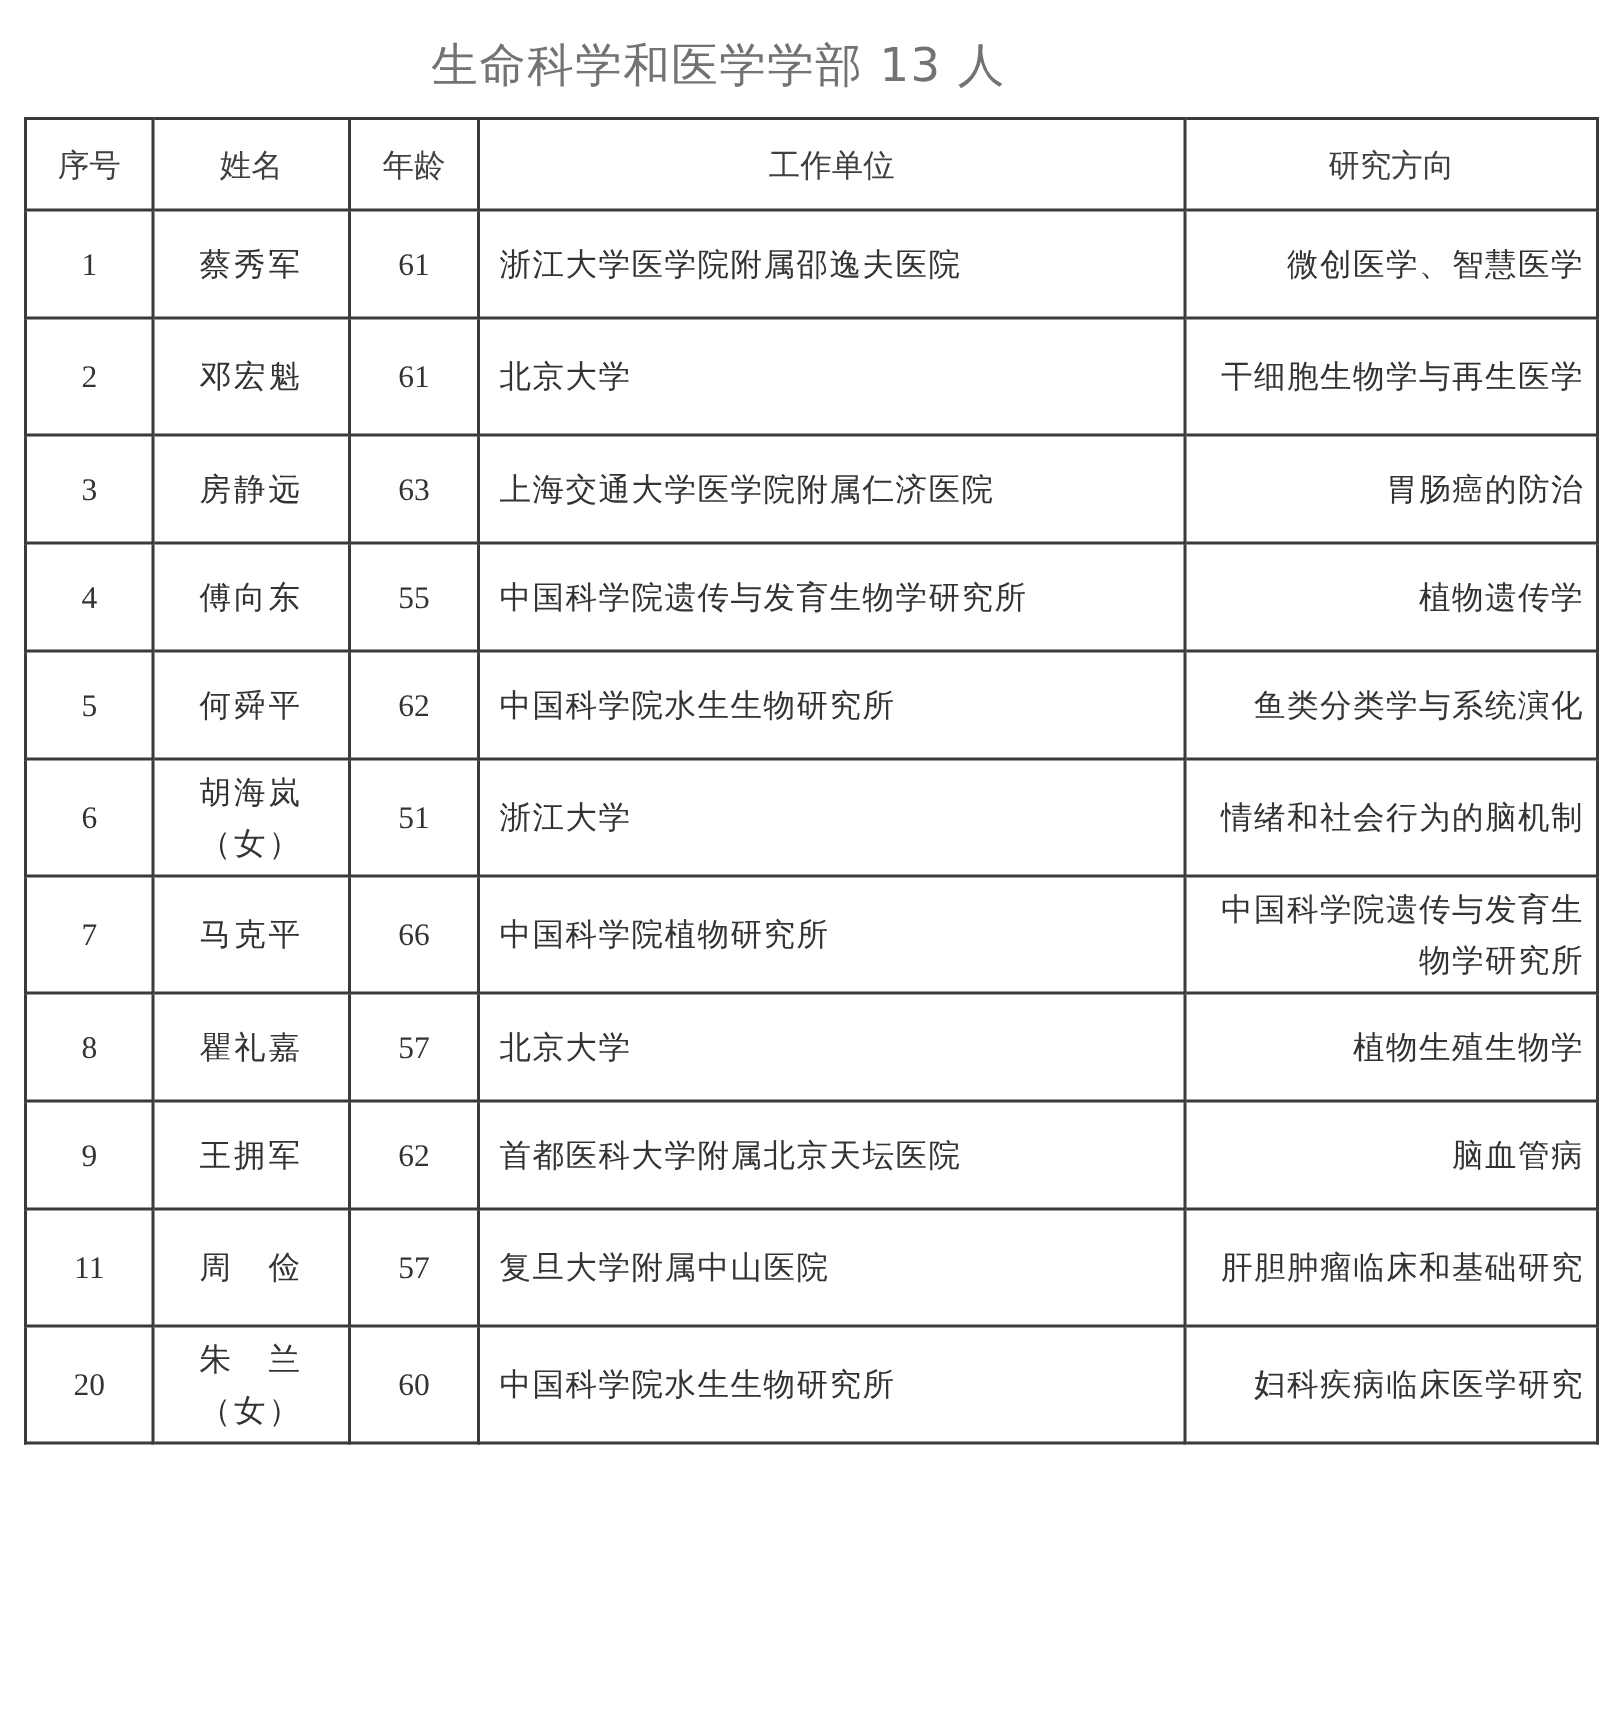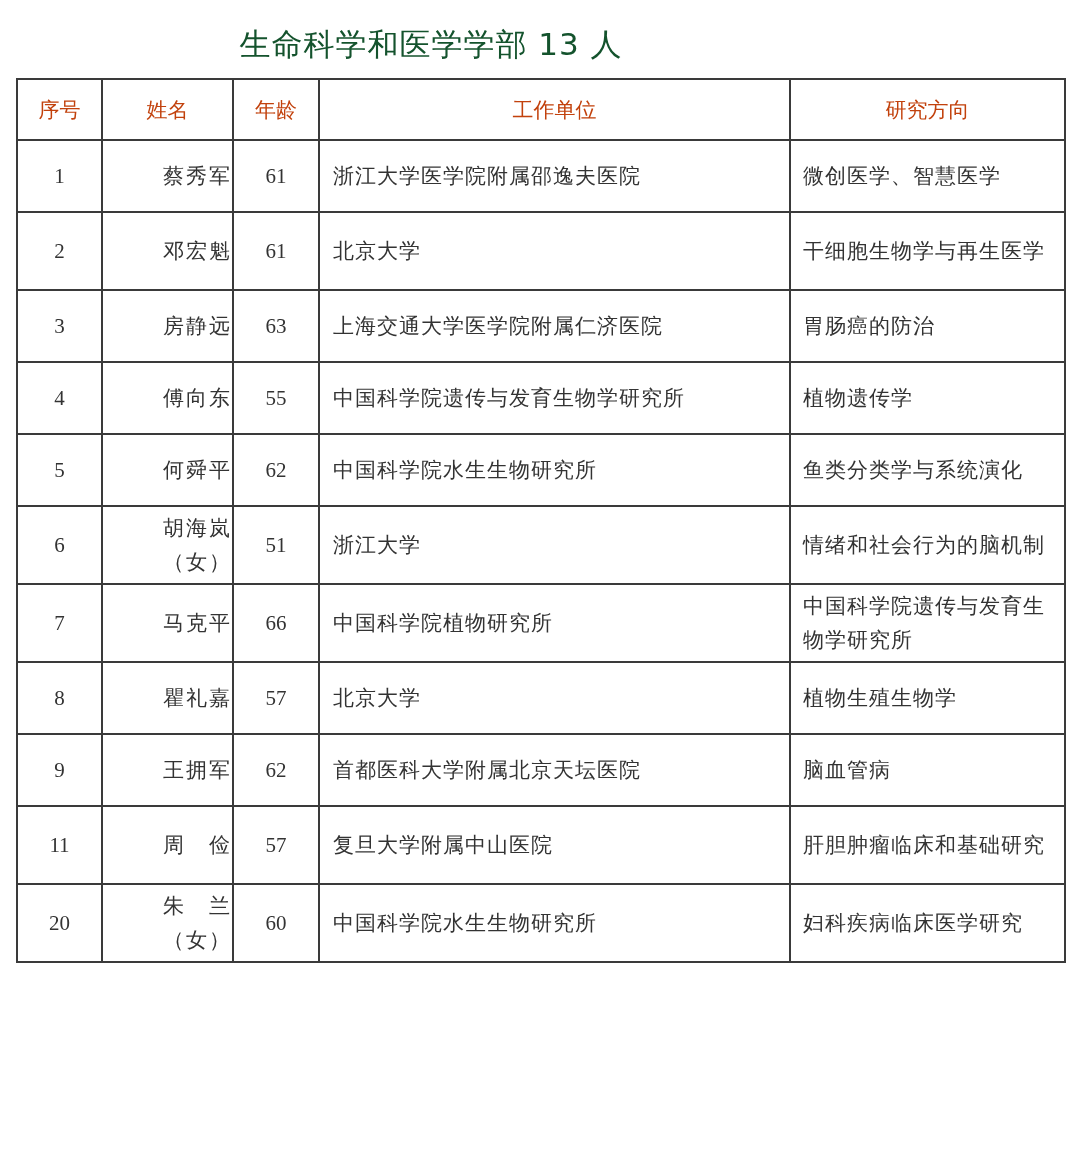--- a/index.html
+++ b/index.html
@@ -17,22 +17,23 @@
     }
     .title {
       position: absolute;
       left: 0;
       top: 22px;
       width: 862px;
       text-align: center;
       font-family: "DejaVu Sans", "Liberation Sans", sans-serif;
       font-size: 31px;
       letter-spacing: 1px;
-      color: #14532d;
+      color: #737373;
       line-height: 44px;
+      padding-left: 48px;
     }
     table.roster {
       position: absolute;
       left: 16px;
       top: 78px;
       width: 1048px;
       border-collapse: collapse;
       table-layout: fixed;
     }
     table.roster col.c-no { width: 85px; }
@@ -43,47 +44,47 @@
     table.roster th, table.roster td {
       border: 2px solid #3a3a3a;
       padding: 0;
       vertical-align: middle;
     }
     table.roster th {
       height: 59px;
       font-family: "DejaVu Sans", "Liberation Sans", sans-serif;
       font-weight: normal;
       font-size: 21px;
-      color: #c2410c;
+      color: #404040;
       text-align: center;
     }
     table.roster td {
       font-size: 21px;
       line-height: 34px;
       color: #333333;
     }
     td.no, td.age {
       text-align: center;
       font-family: "Liberation Serif", "DejaVu Serif", serif;
       font-size: 23px;
       color: #222222;
     }
     td.name {
-      text-align: right;
+      text-align: center;
       letter-spacing: 2px;
     }
     td.name .line { display: block; }
     td.unit {
       text-align: left;
       padding-left: 13px !important;
       letter-spacing: 1px;
       border-radius: 30px;
     }
     td.field {
-      text-align: left;
+      text-align: right;
       padding-left: 12px !important;
       padding-right: 8px !important;
       letter-spacing: 1px;
       word-break: break-all;
       border-radius: 23px;
     }
     tr.row-72 td { height: 70px; }
     tr.row-78 td { height: 76px; }
   </style>
 </head>

